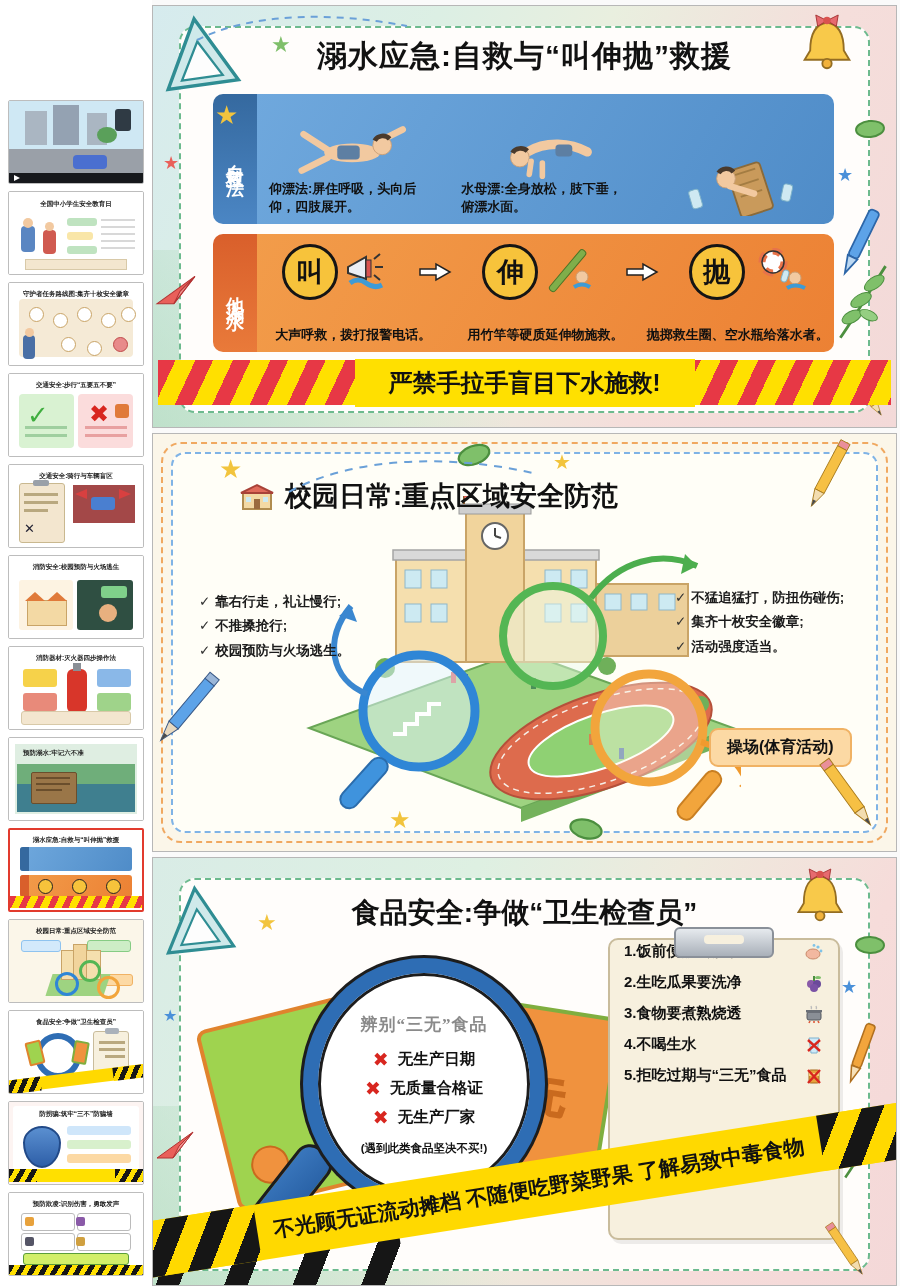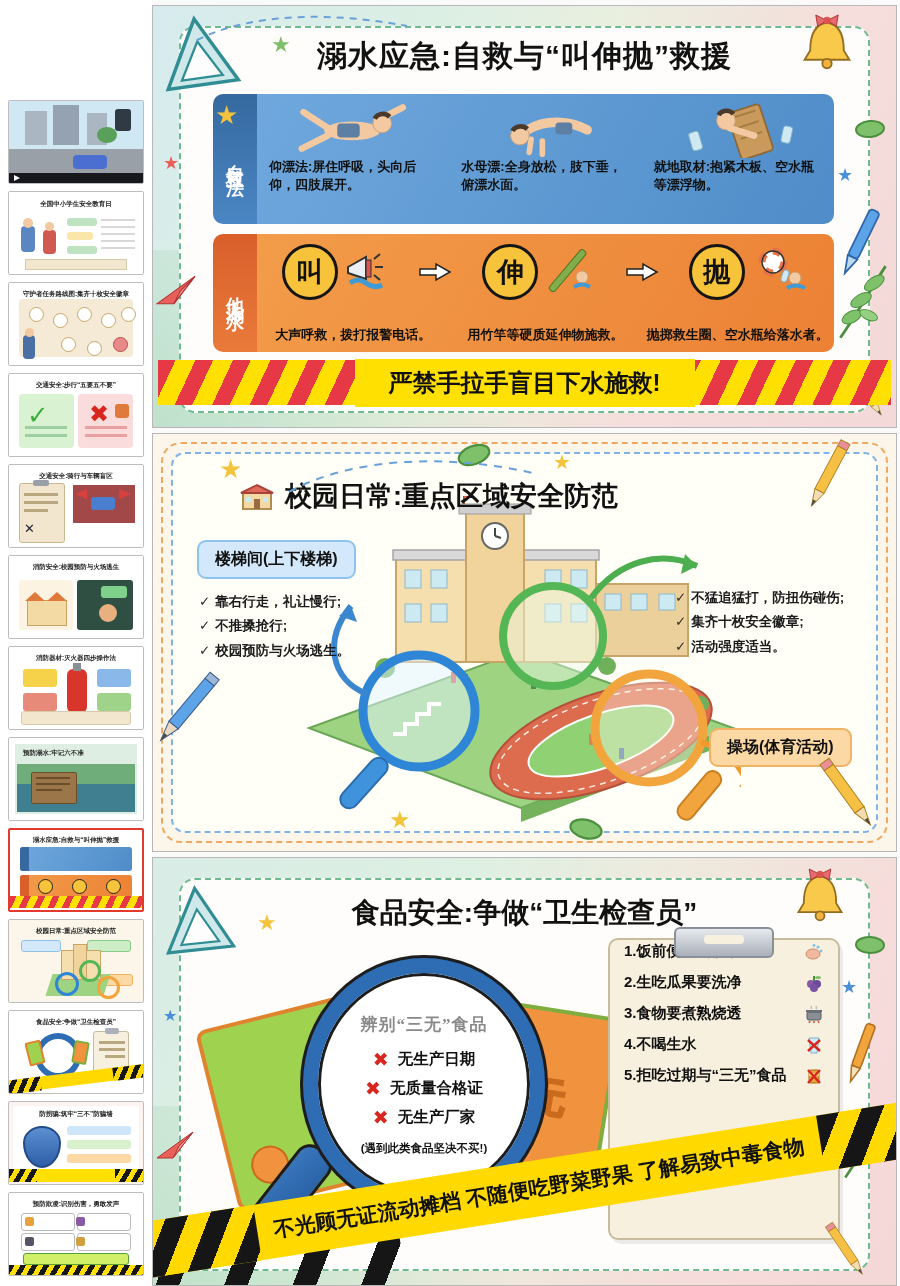--- a/index.html
+++ b/index.html
@@ -26,21 +26,21 @@
          border:2px dashed #6cba8e;border-radius:16px;}
   
   .s1-title{position:absolute;top:30px;left:0;right:0;text-align:center;font-size:30px;font-weight:900;letter-spacing:1px;z-index:2;}
   .box{position:absolute;left:60px;right:62px;border-radius:10px;display:flex;overflow:hidden;z-index:2;}
   .box.blue{top:88px;height:130px;}
   .box.orange{top:228px;height:118px;}
   .strip{width:44px;display:flex;align-items:center;justify-content:center;flex:none;}
   .blue .strip{background:linear-gradient(#35699f,#4b86c4);}
   .orange .strip{background:linear-gradient(#d95f2b,#e97a3a);}
   .strip span{writing-mode:vertical-rl;color:#fff;font-weight:900;font-size:18px;letter-spacing:5px;}
-  .blue .bbody{flex:1;background:linear-gradient(120deg,#6fa8dd,#4f8cc8);display:flex;}
+  .blue .bbody{flex:1;background:linear-gradient(120deg,#6fa8dd,#4f8cc8);display:flex;align-items:flex-end;}
   .orange .bbody{flex:1;background:linear-gradient(120deg,#f29c4a,#ec8134);position:relative;}
   .cell{flex:1;display:flex;flex-direction:column;align-items:center;padding:6px 12px 8px;}
   .cell svg{height:58px;}
   .cap{font-size:13px;font-weight:800;color:#101010;line-height:1.4;align-self:stretch;}
   .steps{position:absolute;top:6px;left:10px;right:10px;height:64px;display:flex;align-items:center;justify-content:space-around;}
   .stepgrp{display:flex;align-items:center;gap:4px;}
   .ycirc{width:50px;height:50px;border-radius:50%;background:#f7c33b;border:3px solid #151515;display:flex;
          align-items:center;justify-content:center;font-size:27px;font-weight:900;color:#111;flex:none;}
   .caps{position:absolute;bottom:8px;left:0;right:0;display:flex;}
   .caps div{flex:1;text-align:center;font-size:13px;font-weight:800;color:#101010;}
@@ -322,21 +322,20 @@
               <g transform="rotate(-18 88 34)">
                 <rect x="70" y="8" width="36" height="52" rx="4" fill="#c99a5b" stroke="#8a6a3a" stroke-width="2"></rect>
                 <path d="M76 14 L100 14 M76 26 L100 26 M76 38 L100 38" stroke="#a37c42" stroke-width="2"></path>
               </g>
               <circle cx="62" cy="22" r="10" fill="#f2c9a0" stroke="#caa077"></circle>
               <path d="M54 16 A10 10 0 0 1 70 15" stroke="#4a3a2c" stroke-width="5" fill="none"></path>
               <path d="M66 30 L92 38" stroke="#f2c9a0" stroke-width="7" stroke-linecap="round"></path>
               <rect x="24" y="34" width="11" height="20" rx="3" fill="#cfe9f2" stroke="#7fb3c9" transform="rotate(-16 29 44)"></rect>
               <rect x="122" y="28" width="10" height="18" rx="3" fill="#cfe9f2" stroke="#7fb3c9" transform="rotate(12 127 37)"></rect>
             </svg>
-            <div class="cap">就地取材:抱紧木板、空水瓶等漂浮物。</div>
           </div>
         </div>
       </div>
 
       <div class="box orange">
         <div class="strip">
           <span>他人溺水</span>
         </div>
         <div class="bbody">
           <div class="steps">
@@ -444,21 +443,20 @@
         <svg width="36" height="30" viewBox="0 0 36 30">
           <rect x="4" y="12" width="28" height="16" fill="#f3d9a4" stroke="#b08c4f" stroke-width="2"></rect>
           <polygon points="2,12 18,4 34,12" fill="#e06a5a" stroke="#a84238" stroke-width="2"></polygon>
           <rect x="15" y="18" width="6" height="10" fill="#9a6b3f"></rect>
           <rect x="7" y="16" width="5" height="5" fill="#cdeaf2"></rect>
           <rect x="24" y="16" width="5" height="5" fill="#cdeaf2"></rect>
         </svg>
         <span>校园日常:重点区域安全防范</span>
       </div>
 
-      <div class="pill pblue">楼梯间(上下楼梯)</div>
       <div class="tips tblue">
         <div><span class="chk">✓</span><span>靠右行走，礼让慢行;</span></div>
         <div><span class="chk">✓</span><span>不推搡抢行;</span></div>
         <div><span class="chk">✓</span><span>校园预防与火场逃生。</span></div>
       </div>
 
       <div class="tips tgreen">
         <div><span class="chk">✓</span><span>不猛追猛打，防扭伤碰伤;</span></div>
         <div><span class="chk">✓</span><span>集齐十枚安全徽章;</span></div>
         <div><span class="chk">✓</span><span>活动强度适当。</span></div>

